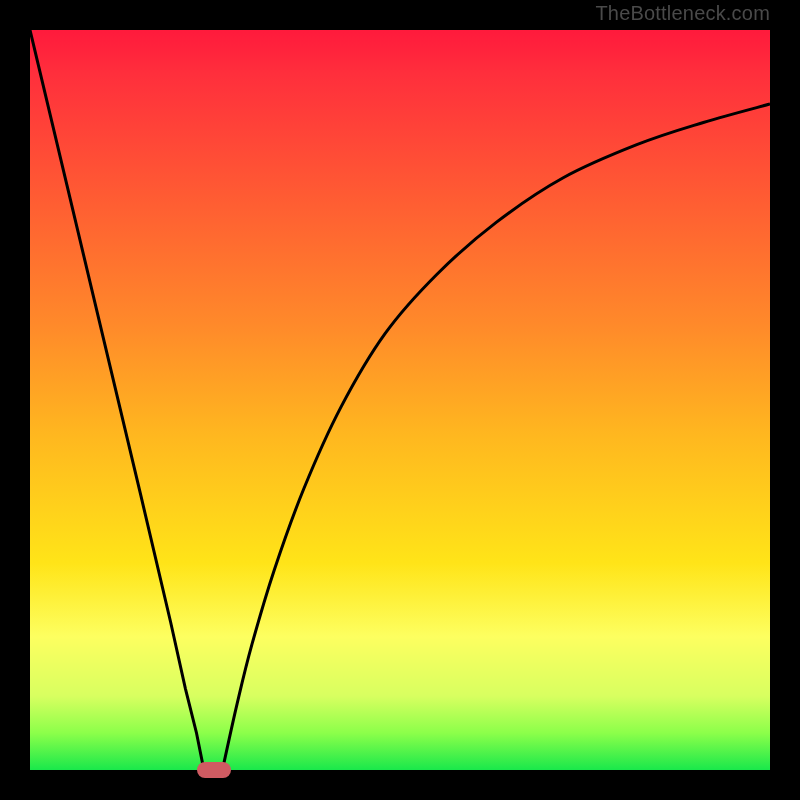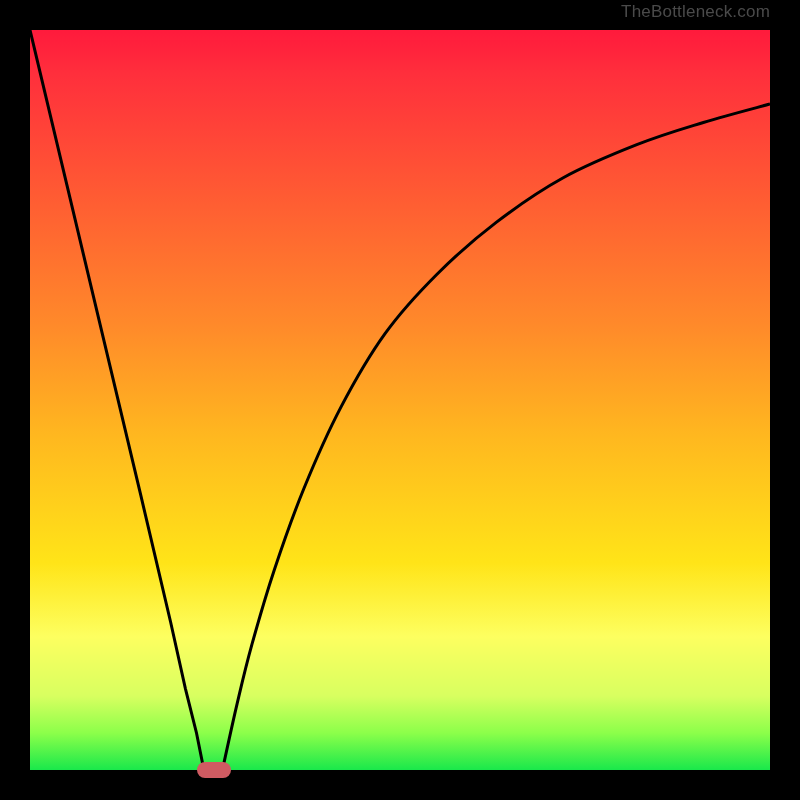--- a/index.html
+++ b/index.html
@@ -38,21 +38,21 @@
       #d8ff60 90%,
       #8cff4a 95%,
       #19e84b 100%
     );
   }
   .watermark {
     position: absolute;
     top: 2px;
     right: 30px;
     color: #4a4a4a;
-    font-size: 17px;
+    font-size: 20px;
     font-weight: 500;
     letter-spacing: 0.2px;
   }
   svg.curve {
     position: absolute;
     left: 0;
     top: 0;
     width: 740px;
     height: 740px;
   }

